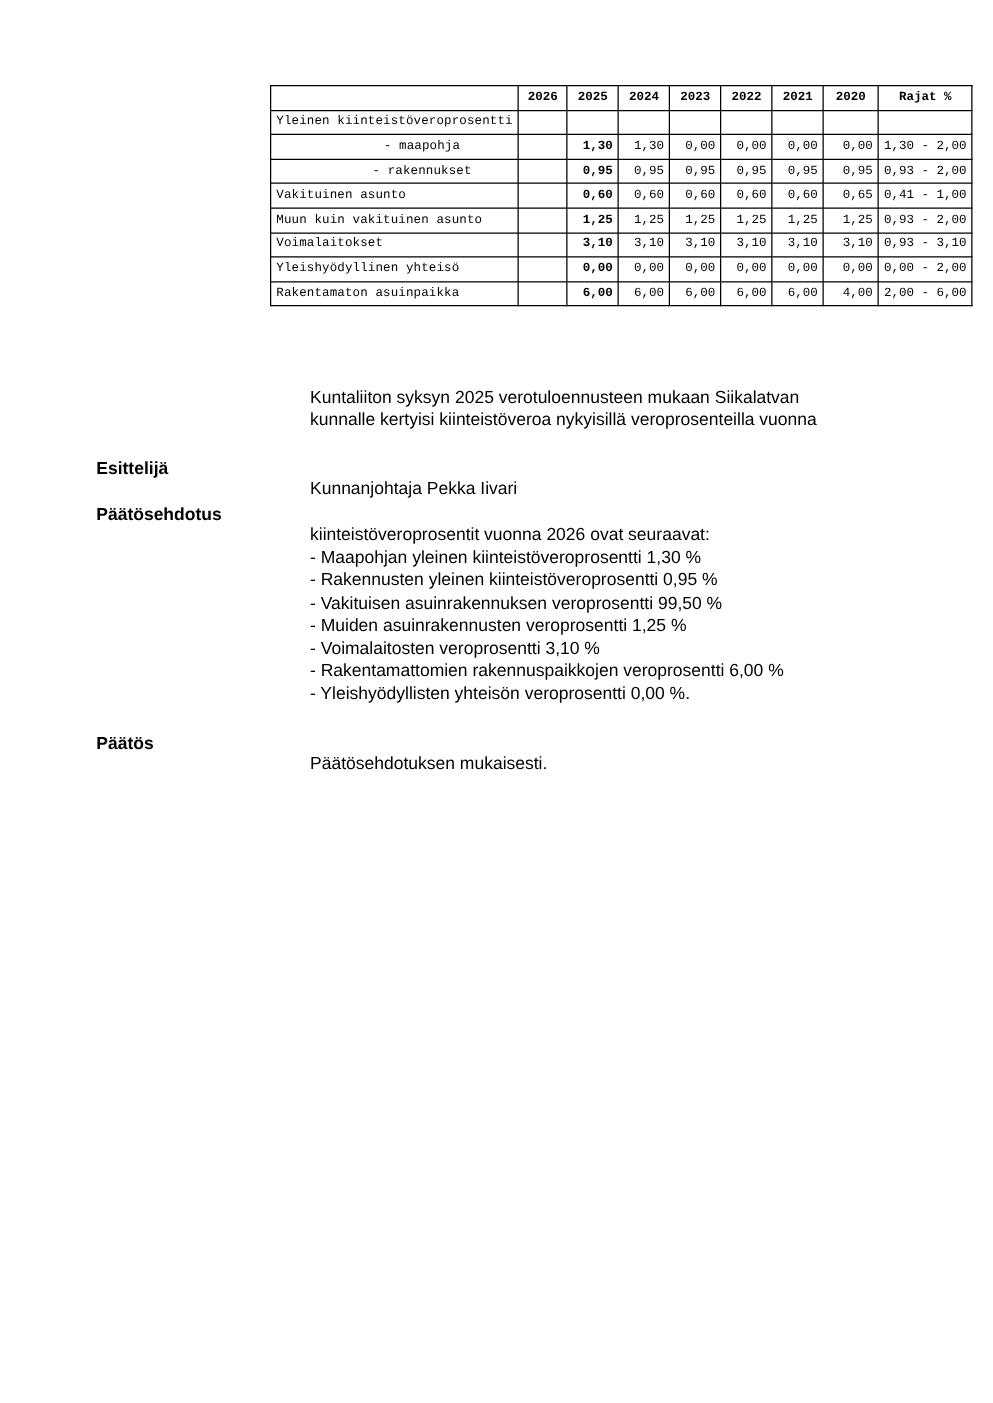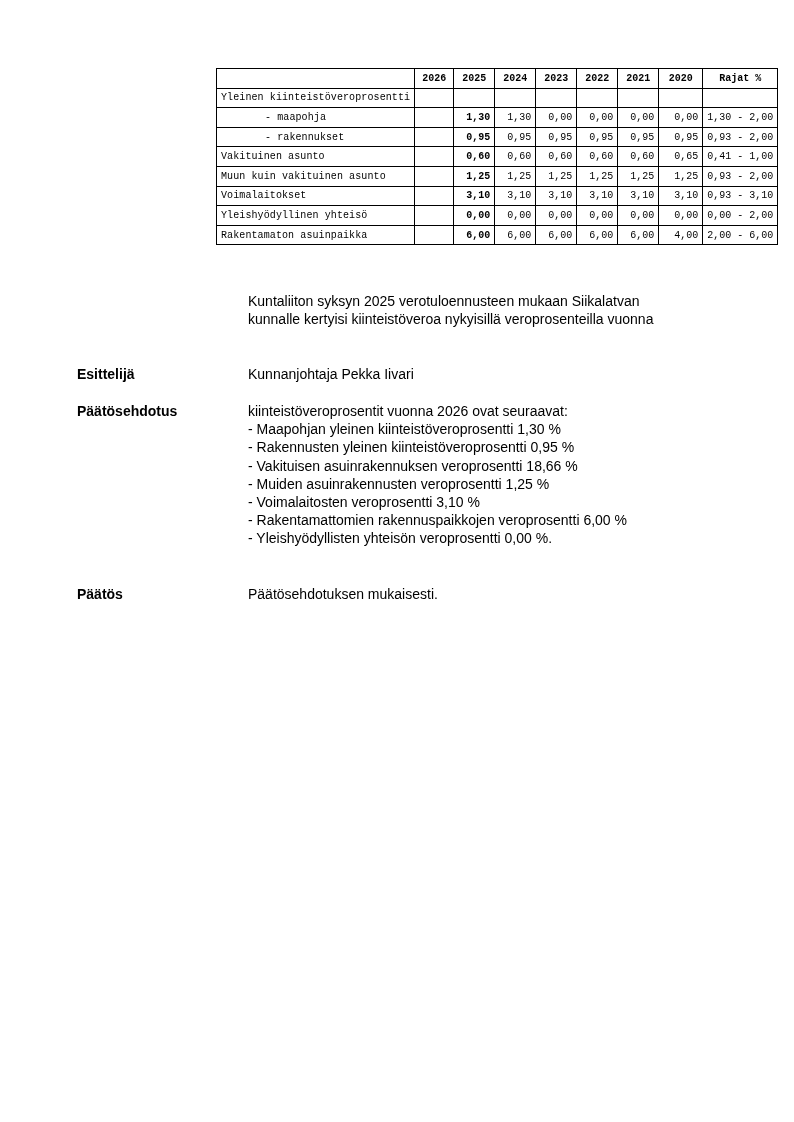--- a/index.html
+++ b/index.html
@@ -11,25 +11,25 @@
     table-layout:fixed;
   }
   table.rates td, table.rates th {
     border:1px solid #000; height:19.6px; padding:0 4px; white-space:nowrap;
     font-weight:normal; box-sizing:border-box;
   }
   table.rates th { font-weight:bold; text-align:center; }
   table.rates td.num { text-align:right;margin-left:36px; }
   table.rates td.bold { font-weight:bold; }
   table.rates td.lab { text-align:left; letter-spacing:0.1px; }
-  table.rates td.sub { padding-left:48px; }
+  table.rates td.sub { padding-left:48px;text-align:center; }
   table.rates td.range { text-align:center; }
   .sec { position:absolute; font-family:"Liberation Sans", sans-serif; font-size:14px; line-height:18.2px; }
   .label { left:77px; font-weight:bold;text-align:center; }
-  .body { left:248px; width:490px; }
+  .body { left:248px; width:490px;margin-top:16px; }
   .body p { margin:0; }
 </style>
 </head>
 <body>
 
 <table class="rates">
   <colgroup>
     <col style="width:181px">
       <col style="width:39px">
       <col style="width:41px">
@@ -151,21 +151,21 @@
 </div>
 
 <div class="sec label" style="top:365px;">Esittelijä</div>
 <div class="sec body" style="top:365px;">Kunnanjohtaja Pekka Iivari</div>
 
 <div class="sec label" style="top:402px;">Päätösehdotus</div>
 <div class="sec body" style="top:402px;">
   <p>kiinteistöveroprosentit vuonna 2026 ovat seuraavat:</p>
   <p>- Maapohjan yleinen kiinteistöveroprosentti 1,30 %</p>
   <p>- Rakennusten yleinen kiinteistöveroprosentti 0,95 %</p>
-  <p>- Vakituisen asuinrakennuksen veroprosentti 18,66 %</p>
+  <p>- Vakituisen asuinrakennuksen veroprosentti 99,50 %</p>
   <p>- Muiden asuinrakennusten veroprosentti 1,25 %</p>
   <p>- Voimalaitosten veroprosentti 3,10 %</p>
   <p>- Rakentamattomien rakennuspaikkojen veroprosentti 6,00 %</p>
   <p>- Yleishyödyllisten yhteisön veroprosentti 0,00 %.</p>
 </div>
 
 <div class="sec label" style="top:585px;">Päätös</div>
 <div class="sec body" style="top:585px;">Päätösehdotuksen mukaisesti.</div>
 
 </body></html>

